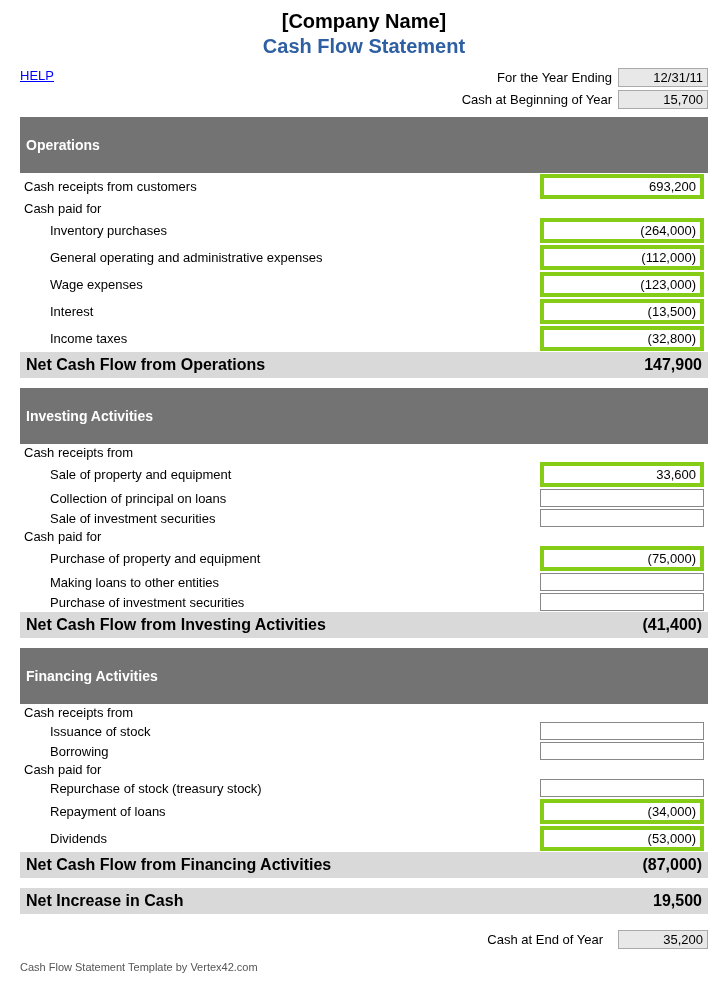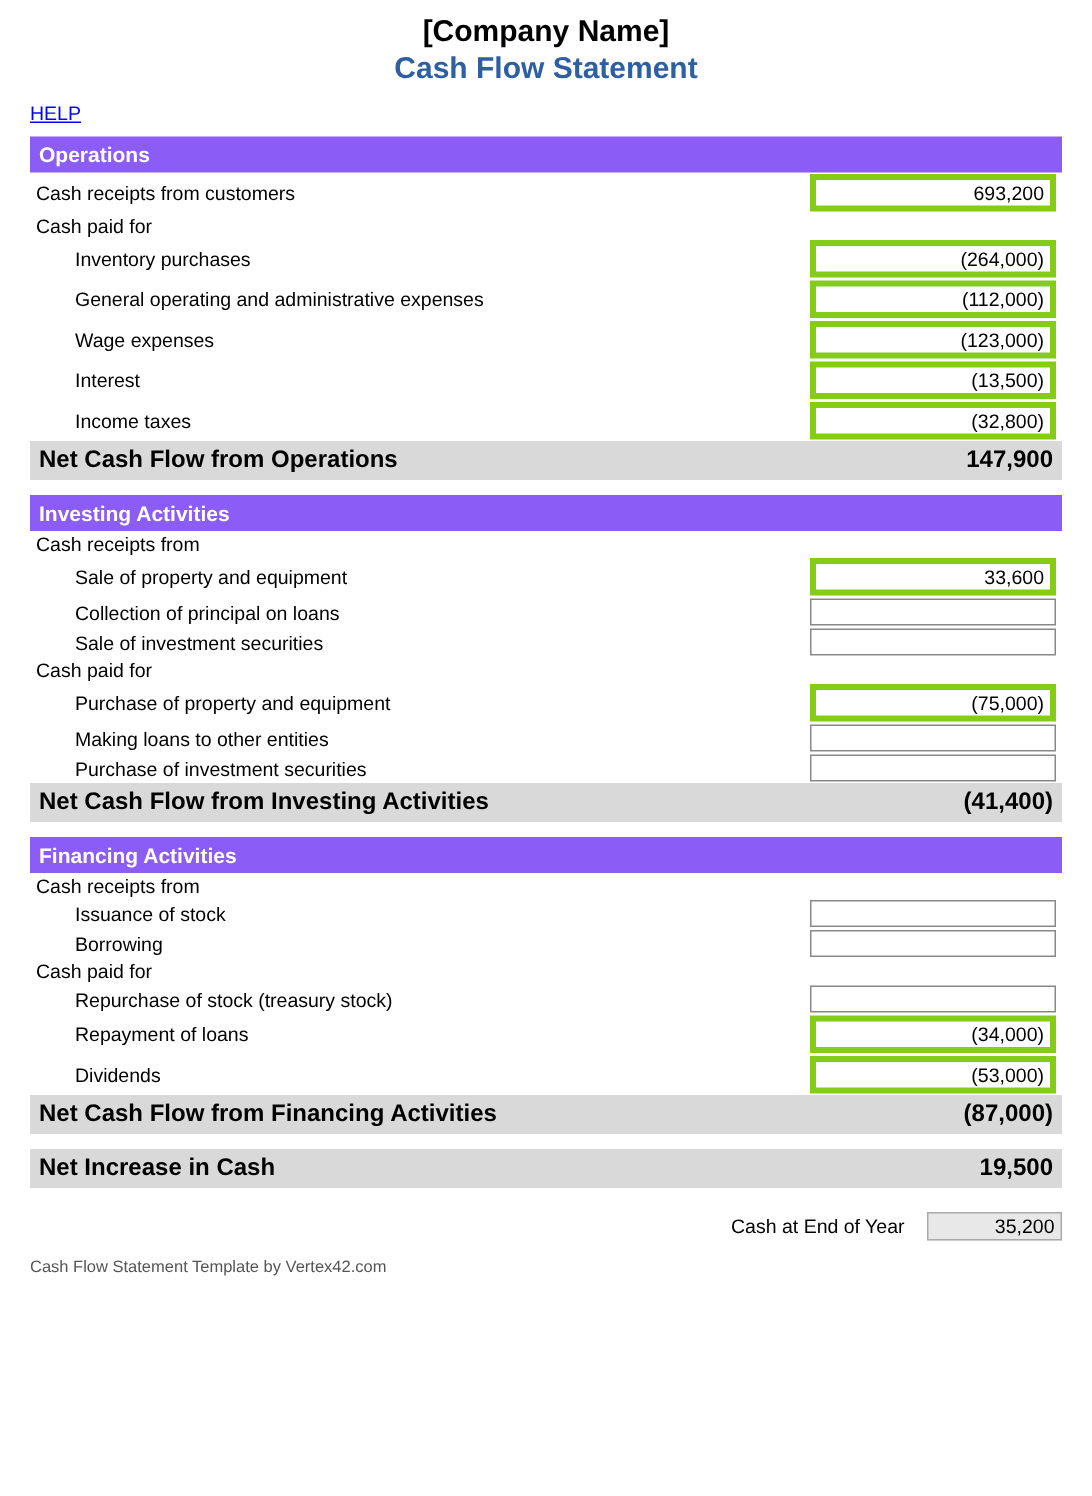--- a/index.html
+++ b/index.html
@@ -56,25 +56,25 @@
     .header-value-box {
       border: 1px solid #aaa;
       background: #e8e8e8;
       min-width: 90px;
       text-align: right;
       padding: 1px 4px;
       font-size: 13px;
     }
     
     .section-header {
-      background: #8b5cf6;
+      background: #737373;
       color: #fff;
       font-weight: bold;
       font-size: 14px;
-      padding: 4px 6px;
+      padding: 20px 6px;
       margin-top: 0px;
     }
     
     .cf-table {
       width: 100%;
       border-collapse: collapse;
       margin-bottom: 0;
     }
     .cf-table td {
       padding: 1px 4px;
@@ -127,20 +127,30 @@
     }
   </style>
 </head>
 <body>
 
 <div class="company-title">[Company Name]</div>
 <div class="statement-title">Cash Flow Statement</div>
 
 <div class="header-row">
   <div class="help-link">HELP</div>
+  <div class="header-right">
+    <div class="header-right-row">
+      <span class="header-label">For the Year Ending</span>
+      <span class="header-value-box">12/31/11</span>
+    </div>
+    <div class="header-right-row">
+      <span class="header-label">Cash at Beginning of Year</span>
+      <span class="header-value-box">15,700</span>
+    </div>
+  </div>
 </div>
 
 <div class="section-header">Operations</div>
 <table class="cf-table">
   <tbody id="operations-body">
       <tr>
         <td class="label-col">Cash receipts from customers</td>
         <td class="value-col">
           <span class="value-box">693,200</span>
         </td>

